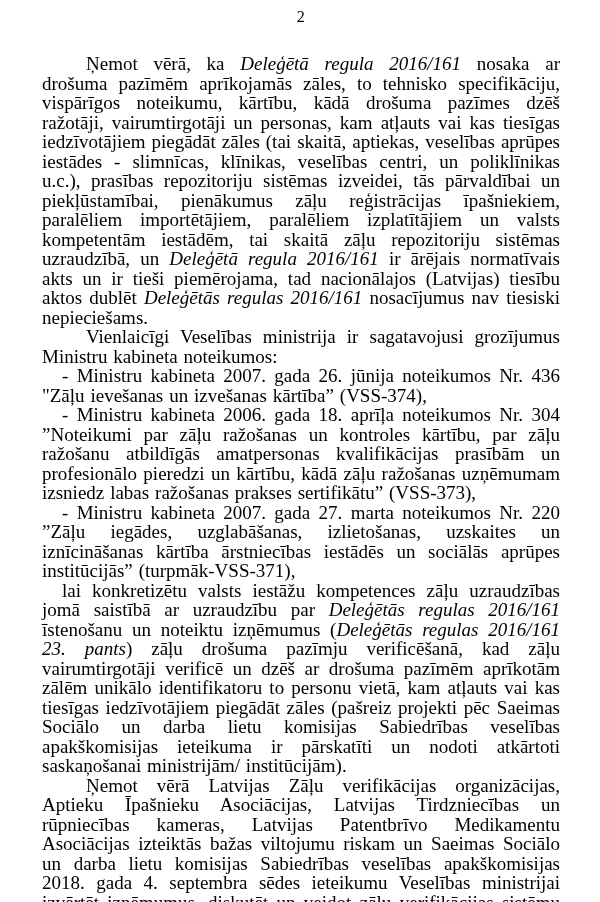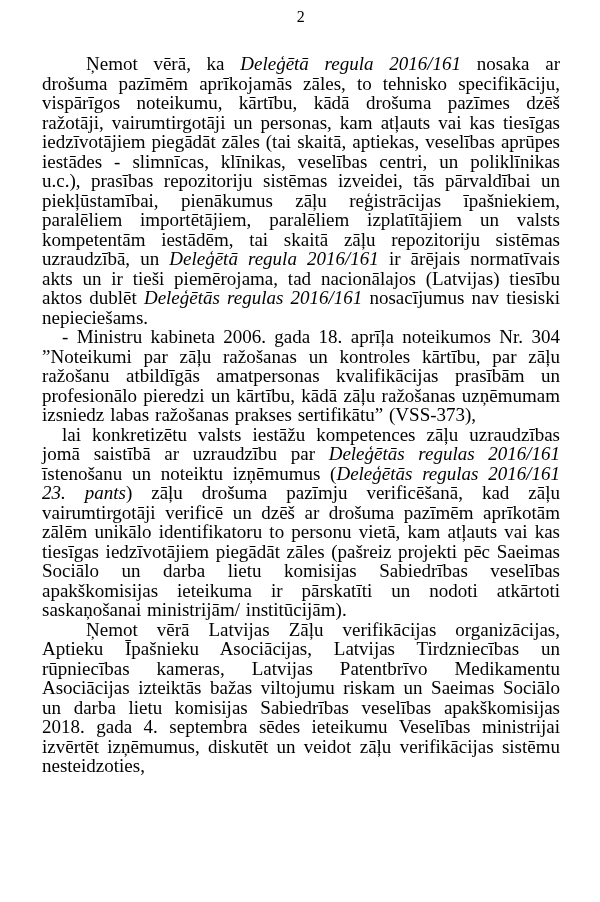--- a/index.html
+++ b/index.html
@@ -40,17 +40,20 @@
   p.indent-small { text-indent: 20px; }
   .italic { font-style: italic; }
 </style>
 </head>
 <body>
 
 <div class="page">
   <div class="page-number">2</div>
   <div class="doc-body">
       <p class="para indent-large"><span>Ņemot vērā, ka </span><span class="italic">Deleģētā regula 2016/161</span><span> nosaka ar drošuma pazīmēm aprīkojamās zāles, to tehnisko specifikāciju, vispārīgos noteikumu, kārtību, kādā drošuma pazīmes dzēš ražotāji, vairumtirgotāji un personas, kam atļauts vai kas tiesīgas iedzīvotājiem piegādāt zāles (tai skaitā, aptiekas, veselības aprūpes iestādes - slimnīcas, klīnikas, veselības centri, un poliklīnikas u.c.), prasības repozitoriju sistēmas izveidei, tās pārvaldībai un piekļūstamībai, pienākumus zāļu reģistrācijas īpašniekiem, paralēliem importētājiem, paralēliem izplatītājiem un valsts kompetentām iestādēm, tai skaitā zāļu repozitoriju sistēmas uzraudzībā, un </span><span class="italic">Deleģētā regula 2016/161</span><span> ir ārējais normatīvais akts un ir tieši piemērojama, tad nacionālajos (Latvijas) tiesību aktos dublēt </span><span class="italic">Deleģētās regulas 2016/161</span><span> nosacījumus nav tiesiski nepieciešams.</span></p>
+      <p class="para indent-large"><span>Vienlaicīgi Veselības ministrija ir sagatavojusi grozījumus Ministru kabineta noteikumos:</span></p>
+      <p class="para indent-small"><span>- Ministru kabineta 2007. gada 26. jūnija noteikumos Nr. 436 "Zāļu ievešanas un izvešanas kārtība” (VSS-374),</span></p>
       <p class="para indent-small"><span>- Ministru kabineta 2006. gada 18. aprīļa noteikumos Nr. 304 ”Noteikumi par zāļu ražošanas un kontroles kārtību, par zāļu ražošanu atbildīgās amatpersonas kvalifikācijas prasībām un profesionālo pieredzi un kārtību, kādā zāļu ražošanas uzņēmumam izsniedz labas ražošanas prakses sertifikātu” (VSS-373),</span></p>
+      <p class="para indent-small"><span>- Ministru kabineta 2007. gada 27. marta noteikumos Nr. 220 ”Zāļu iegādes, uzglabāšanas, izlietošanas, uzskaites un iznīcināšanas kārtība ārstniecības iestādēs un sociālās aprūpes institūcijās” (turpmāk-VSS-371),</span></p>
       <p class="para indent-small"><span>lai konkretizētu valsts iestāžu kompetences zāļu uzraudzības jomā saistībā ar uzraudzību par </span><span class="italic">Deleģētās regulas 2016/161</span><span> īstenošanu un noteiktu izņēmumus (</span><span class="italic">Deleģētās regulas 2016/161 23. pants</span><span>) zāļu drošuma pazīmju verificēšanā, kad zāļu vairumtirgotāji verificē un dzēš ar drošuma pazīmēm aprīkotām zālēm unikālo identifikatoru to personu vietā, kam atļauts vai kas tiesīgas iedzīvotājiem piegādāt zāles (pašreiz projekti pēc Saeimas Sociālo un darba lietu komisijas Sabiedrības veselības apakškomisijas ieteikuma ir pārskatīti un nodoti atkārtoti saskaņošanai ministrijām/ institūcijām).</span></p>
       <p class="para indent-large"><span>Ņemot vērā Latvijas Zāļu verifikācijas organizācijas, Aptieku Īpašnieku Asociācijas, Latvijas Tirdzniecības un rūpniecības kameras, Latvijas Patentbrīvo Medikamentu Asociācijas izteiktās bažas viltojumu riskam un Saeimas Sociālo un darba lietu komisijas Sabiedrības veselības apakškomisijas 2018. gada 4. septembra sēdes ieteikumu Veselības ministrijai izvērtēt izņēmumus, diskutēt un veidot zāļu verifikācijas sistēmu nesteidzoties,</span></p>
     </div>
 </div>
 
 </body></html>

